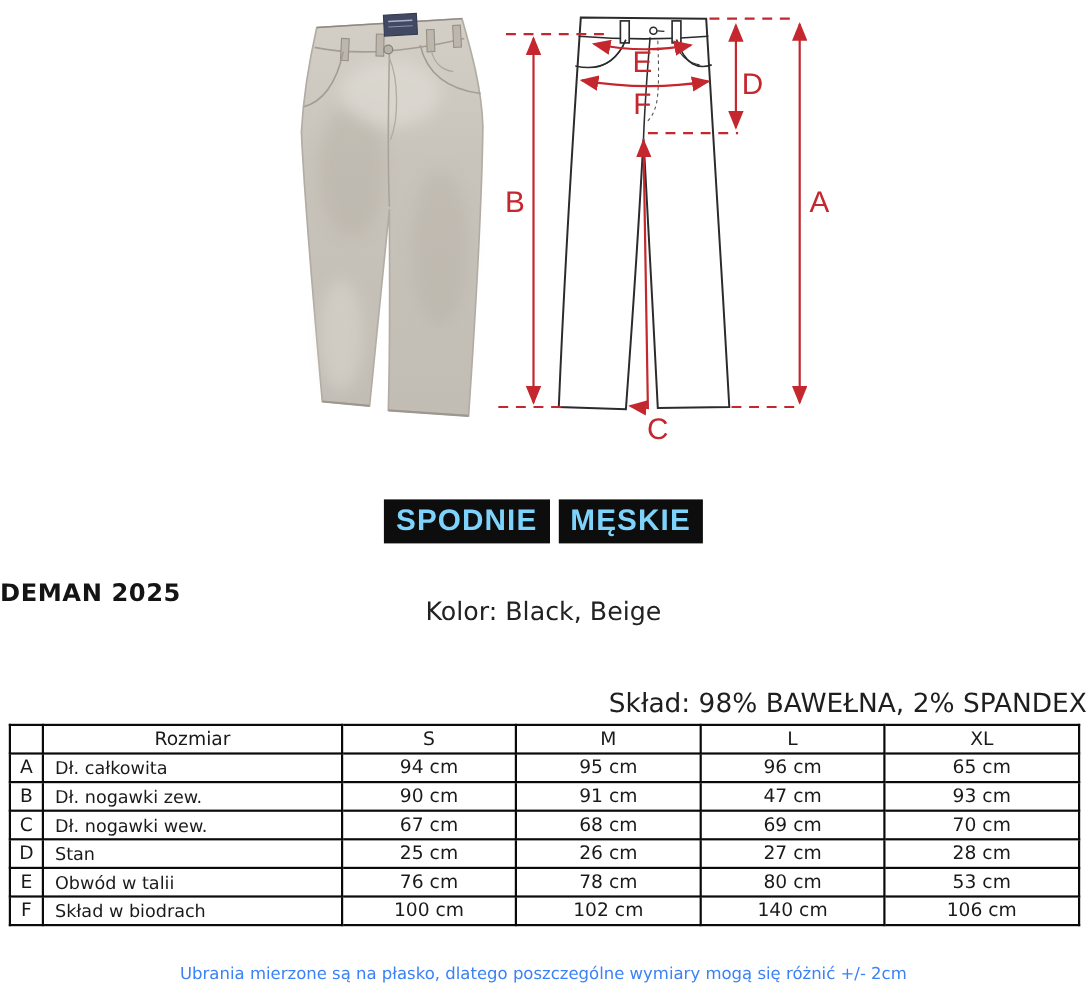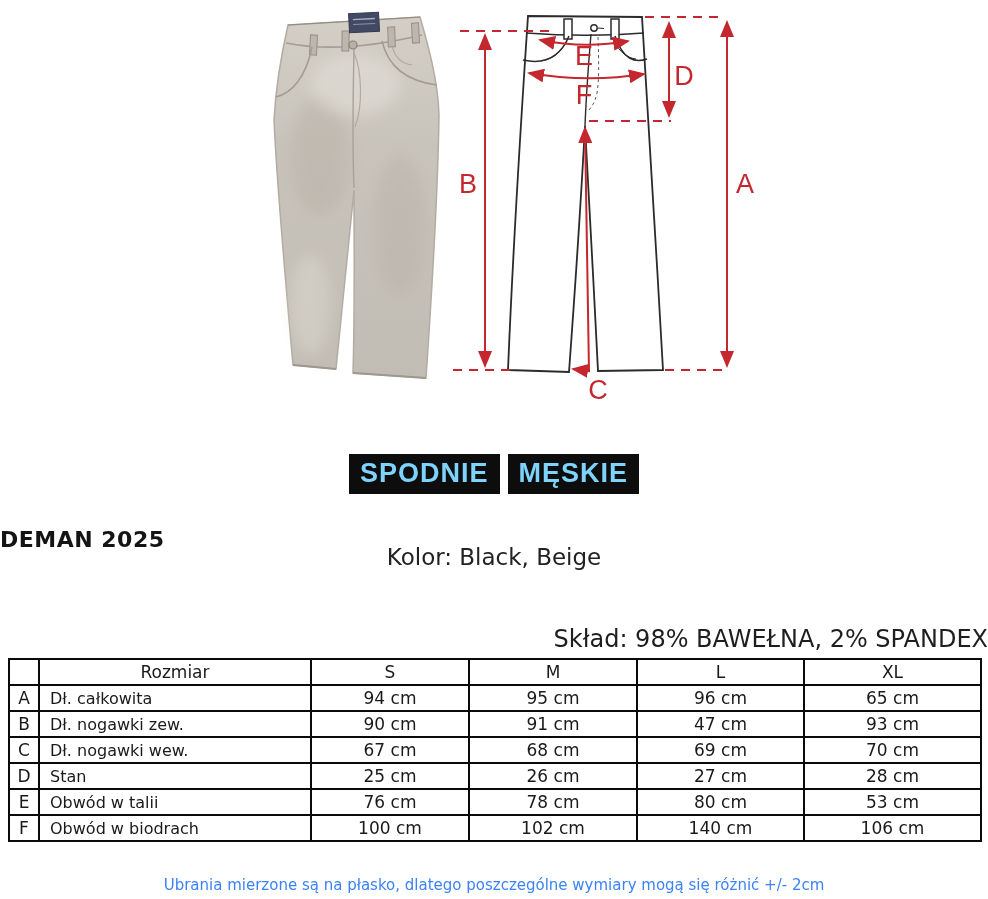--- a/index.html
+++ b/index.html
@@ -244,21 +244,21 @@
     <tr>
       <td class="cell-key">E</td>
       <td class="cell-name">Obwód w talii</td>
       <td class="cell-val">76 cm</td>
       <td class="cell-val">78 cm</td>
       <td class="cell-val">80 cm</td>
       <td class="cell-val">53 cm</td>
     </tr>
     <tr>
       <td class="cell-key">F</td>
-      <td class="cell-name">Obwód w biodrach</td>
+      <td class="cell-name">Skład w biodrach</td>
       <td class="cell-val">100 cm</td>
       <td class="cell-val">102 cm</td>
       <td class="cell-val">140 cm</td>
       <td class="cell-val">106 cm</td>
     </tr>
   </tbody>
     </table>
 
   <div class="footnote">Ubrania mierzone są na płasko, dlatego poszczególne wymiary mogą się różnić +/- 2cm</div>
 

